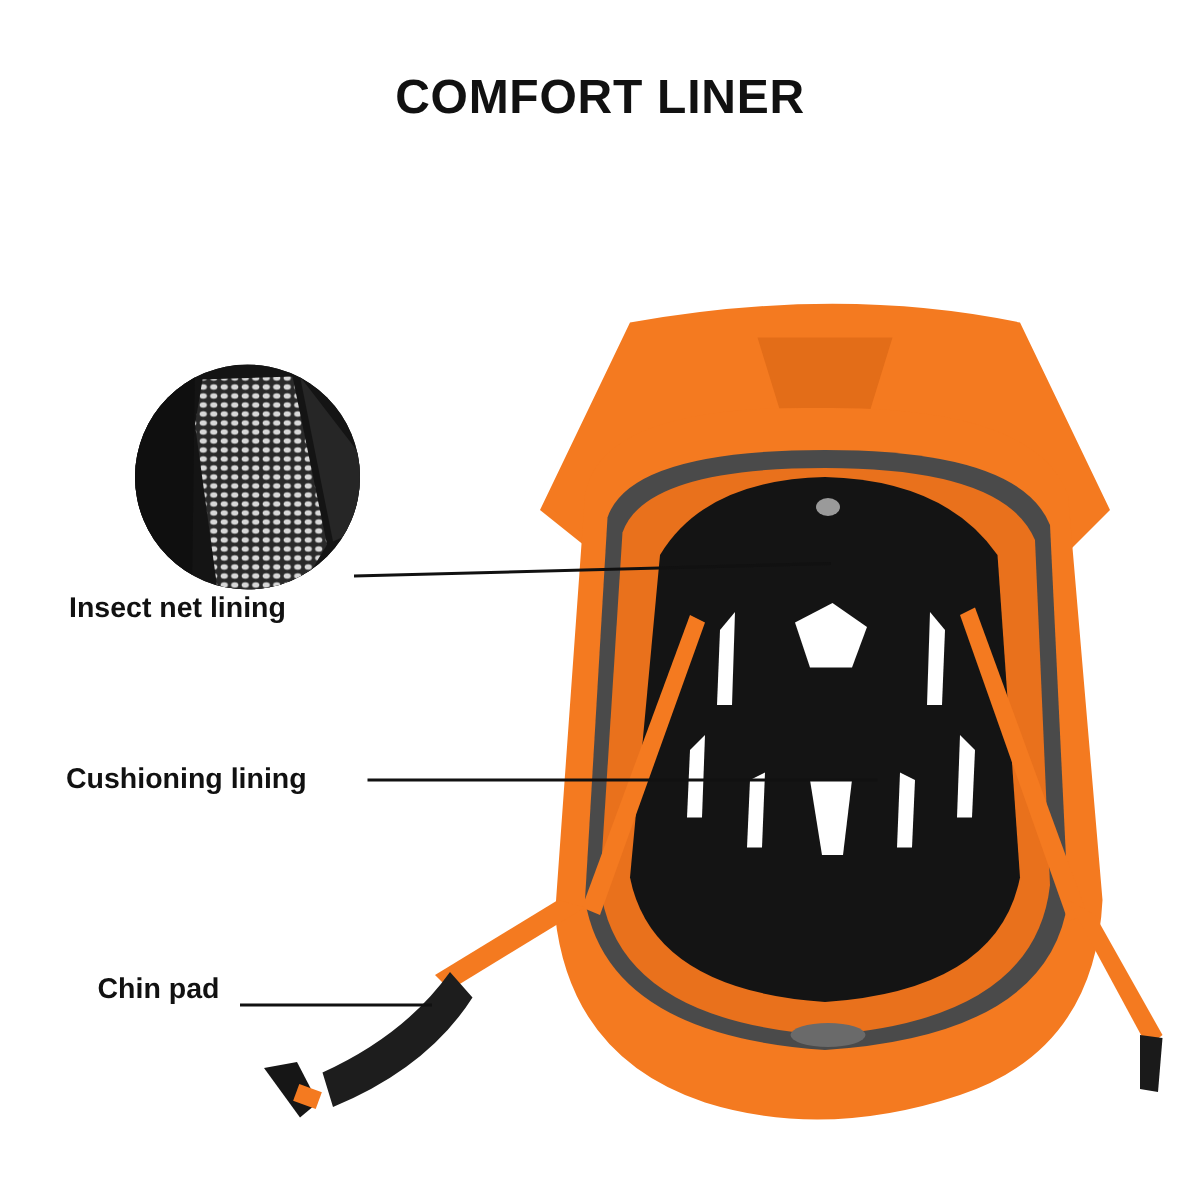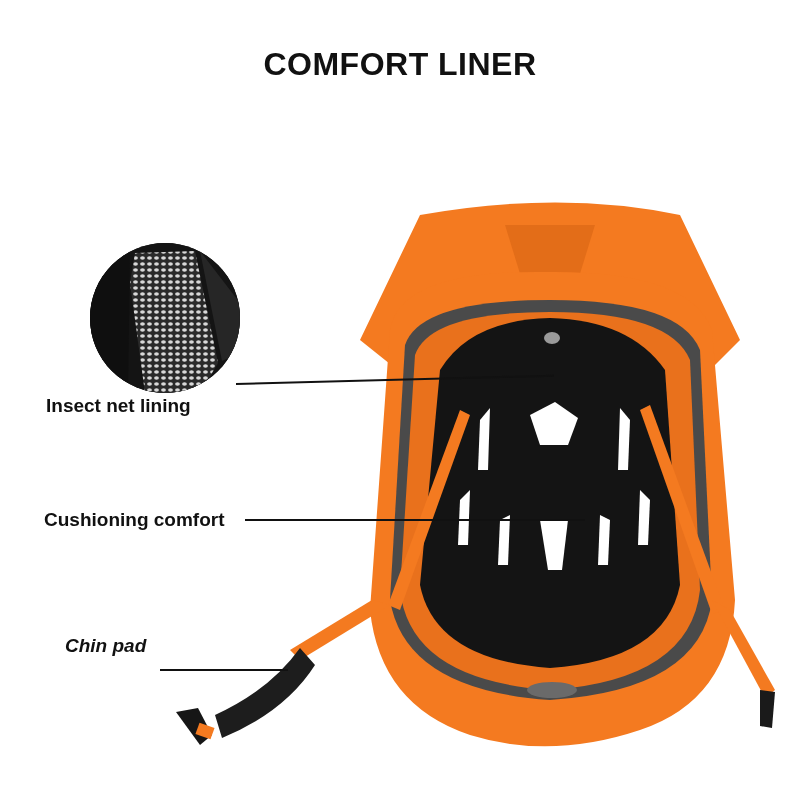--- a/index.html
+++ b/index.html
@@ -66,14 +66,14 @@
   <path d="M760 690 L775 692 L772 728 L760 726 Z" fill="#1a1a1a"></path>
 
   <ellipse cx="552" cy="690" rx="25" ry="8" fill="#6a6a6a"></ellipse>
 </svg>
 
 <div class="line" style="left:236px;top:383px;width:318px;transform:rotate(-1.5deg);"></div>
 <div class="line" style="left:245px;top:519px;width:340px;"></div>
 <div class="line" style="left:160px;top:669px;width:128px;"></div>
 
 <div class="label" style="left:46px;top:395px;">Insect net lining</div>
-<div class="label" style="left:44px;top:509px;">Cushioning comfort</div>
-<div class="label" style="left:65px;top:635px;font-style:italic;">Chin pad</div>
+<div class="label" style="left:44px;top:509px;">Cushioning lining</div>
+<div class="label" style="left:65px;top:649px;">Chin pad</div>
 
 </body></html>

